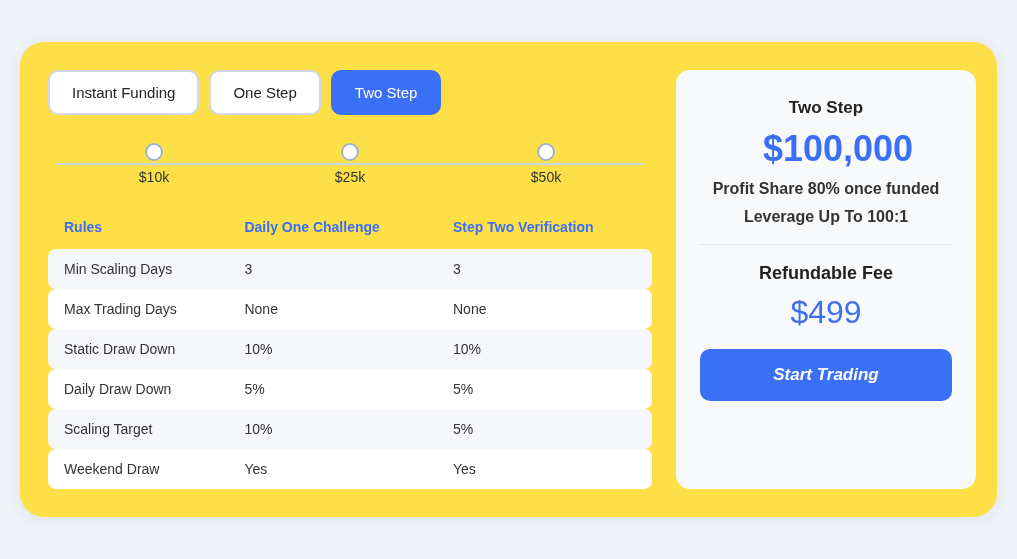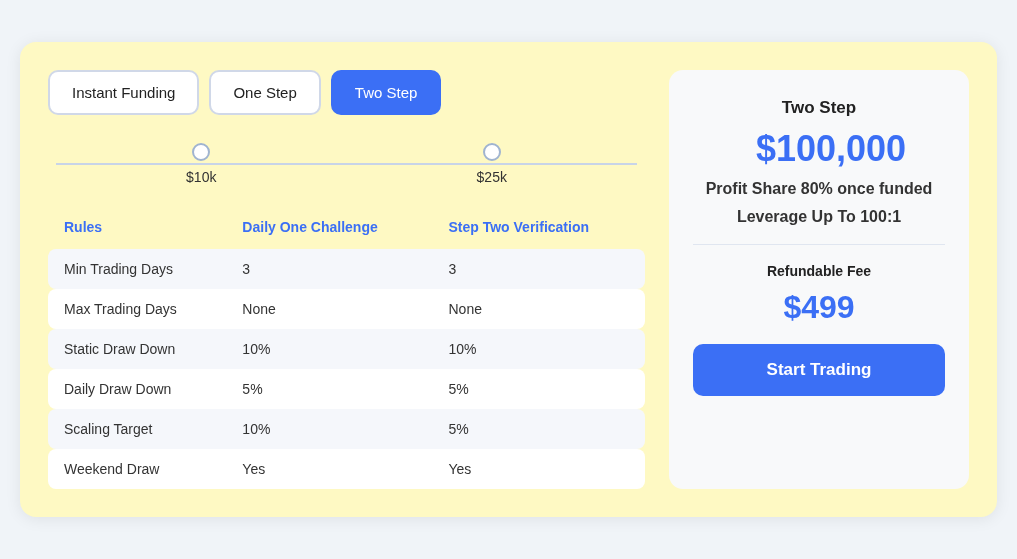--- a/index.html
+++ b/index.html
@@ -6,23 +6,23 @@
     body {
       background: #f0f4f8;
       font-family: -apple-system, BlinkMacSystemFont, 'Segoe UI', sans-serif;
       display: flex;
       align-items: center;
       justify-content: center;
       min-height: 100vh;
       padding: 20px;
     }
     .main-card {
-      background: #fef9c3;
-      border-radius: 16px;
-      padding: 28px 28px 28px 28px;
+      background: #fde047;
+      border-radius: 24px;
+      padding: 28px 21px 28px 28px;
       width: 1017px;
       max-width: 100%;
       display: flex;
       gap: 24px;
       box-shadow: 0 2px 16px rgba(0,0,0,0.08);
     }
     .left-panel {
       flex: 1;
     }
     .right-panel {
@@ -170,43 +170,44 @@
     .right-info span {
       font-weight: 600;
     }
     .divider {
       width: 100%;
       height: 1px;
       background: #e0e6f0;
       margin: 8px 0;
     }
     .refundable-label {
-      font-size: 14px;
+      font-size: 18px;
       font-weight: 600;
       color: #222;
       text-align: right;
     }
     .fee-amount {
       font-size: 32px;
-      font-weight: 700;
+      font-weight: 400;
       color: #3b6ff5;
       text-align: right;
     }
     .start-btn {
       width: 100%;
       padding: 16px;
       background: #3b6ff5;
       color: #fff;
       border: none;
       border-radius: 10px;
       font-size: 17px;
       font-weight: 600;
       cursor: pointer;
       margin-top: 8px;
       transition: background 0.15s;
+      font-style: italic;
     }
     .header-row th {
       padding-bottom: 14px;
     }
   </style>
 </head>
 <body>
 
 <div class="main-card">
 
@@ -222,34 +223,38 @@
       <div class="slider-track">
         <div class="slider-line"></div>
         <div class="slider-item">
           <div class="slider-dot"></div>
           <span class="slider-label">$10k</span>
         </div>
         <div class="slider-item">
           <div class="slider-dot"></div>
           <span class="slider-label">$25k</span>
         </div>
+        <div class="slider-item">
+          <div class="slider-dot"></div>
+          <span class="slider-label">$50k</span>
+        </div>
       </div>
     </div>
 
     <table class="rules-table">
       <thead>
         <tr class="header-row">
           <th>Rules</th>
           <th>Daily One Challenge</th>
           <th>Step Two Verification</th>
         </tr>
       </thead>
       <tbody id="rules-tbody">
       <tr class="data-row">
-      <td>Min Trading Days</td>
+      <td>Min Scaling Days</td>
       <td>3</td>
       <td>3</td>
     </tr>
           <tr class="data-row">
       <td>Max Trading Days</td>
       <td>None</td>
       <td>None</td>
     </tr>
           <tr class="data-row">
       <td>Static Draw Down</td>

